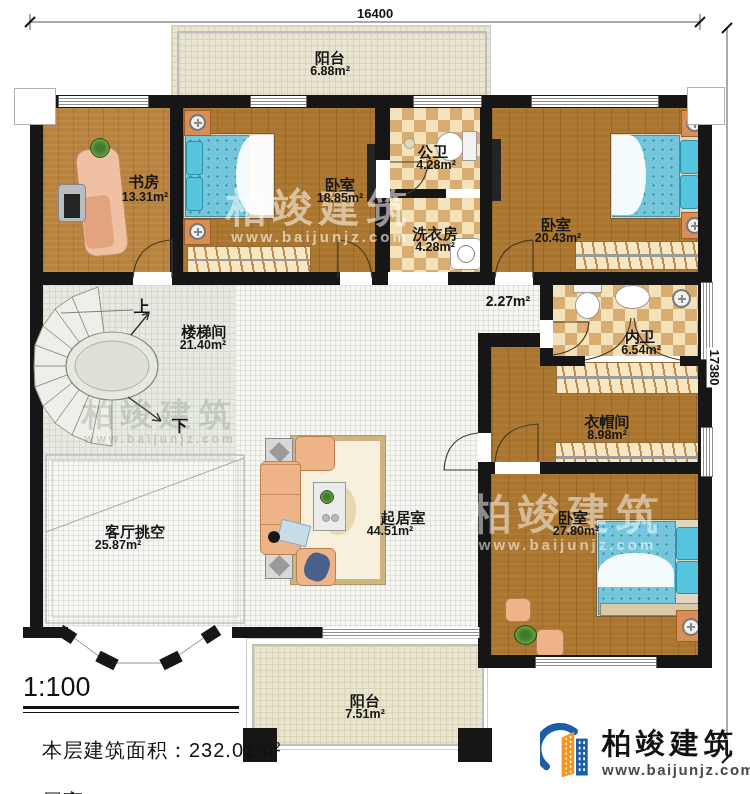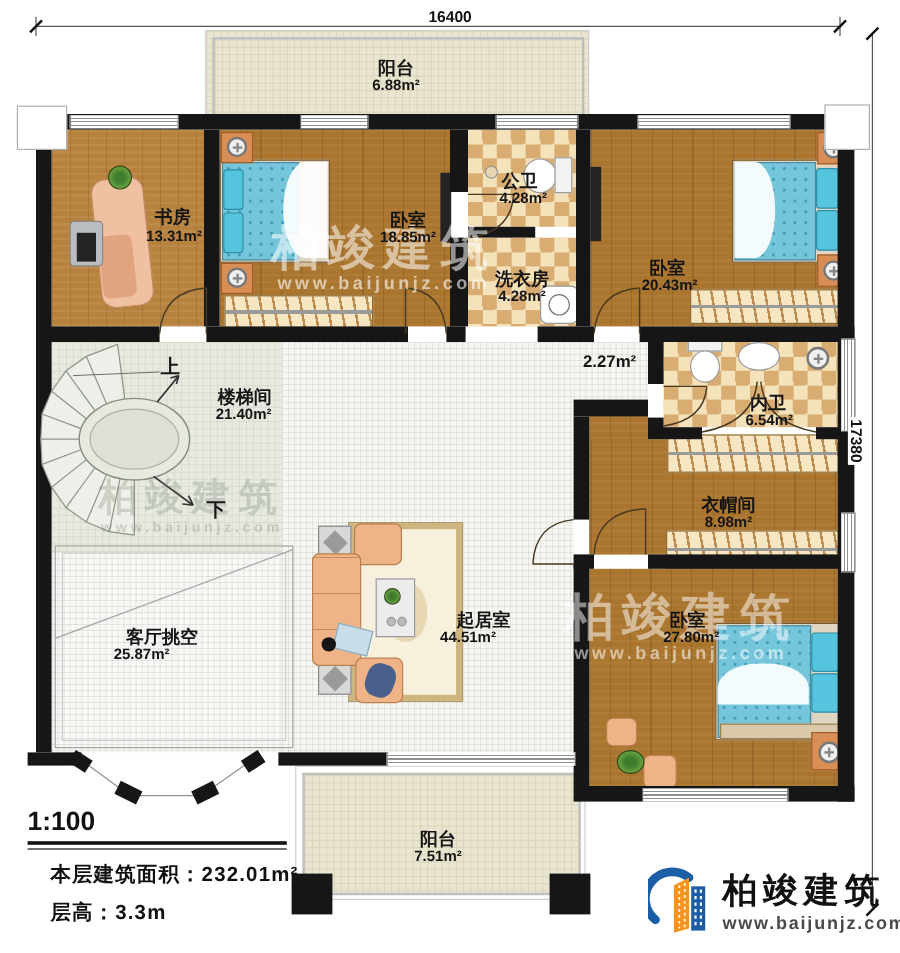--- a/index.html
+++ b/index.html
@@ -57,24 +57,24 @@
   .circle{position:absolute;border-radius:50%;background:#fff;border:1px solid #999}
   .toilet-tank{position:absolute;background:#f2f2f2;border:1px solid #9a9a9a}
   .plantpot{position:absolute;border-radius:50%;background:radial-gradient(#3f7d2e 30%,#6aa23f 70%,#3c5e22 100%);border:1px solid #2c4a1a}
   .wm{position:absolute;text-align:center;pointer-events:none}
   .wm .c{font-weight:bold;letter-spacing:7px;line-height:1.05}
   .wm .w{font-weight:bold;letter-spacing:3px}
   .dimtxt{position:absolute;font-size:13px;font-weight:bold;color:#111;background:#fff;padding:0 2px}
   #titleblock{position:absolute;left:23px;top:672px;color:#111}
   #titlerow{display:flex;align-items:baseline;gap:14px}
   #maintitle{font-size:33px;font-weight:bold;letter-spacing:2px}
-  #scaletxt{font-size:22px;font-weight:bold}
+  #scaletxt{font-size:27px;font-weight:normal}
   #tb-ul1{width:216px;height:3px;background:#111;margin-top:3px}
   #tb-ul2{width:216px;height:1px;background:#111;margin-top:3px}
-  .tb-line{font-size:17px;font-weight:bold;margin-top:9px;letter-spacing:1px}
+  .tb-line{font-size:20px;font-weight:normal;margin-top:24px;letter-spacing:1px}
   #logo{position:absolute;left:540px;top:722px;display:flex;align-items:center;gap:8px}
   #logotext .c{font-size:29px;font-weight:bold;color:#111;letter-spacing:5px;line-height:1}
   #logotext .w{font-size:15px;font-weight:bold;color:#4a4a4a;letter-spacing:1.5px;margin-top:3px}
   svg{display:block}
 </style>
 </head>
 <body>
 
 <div id="plan">
 

